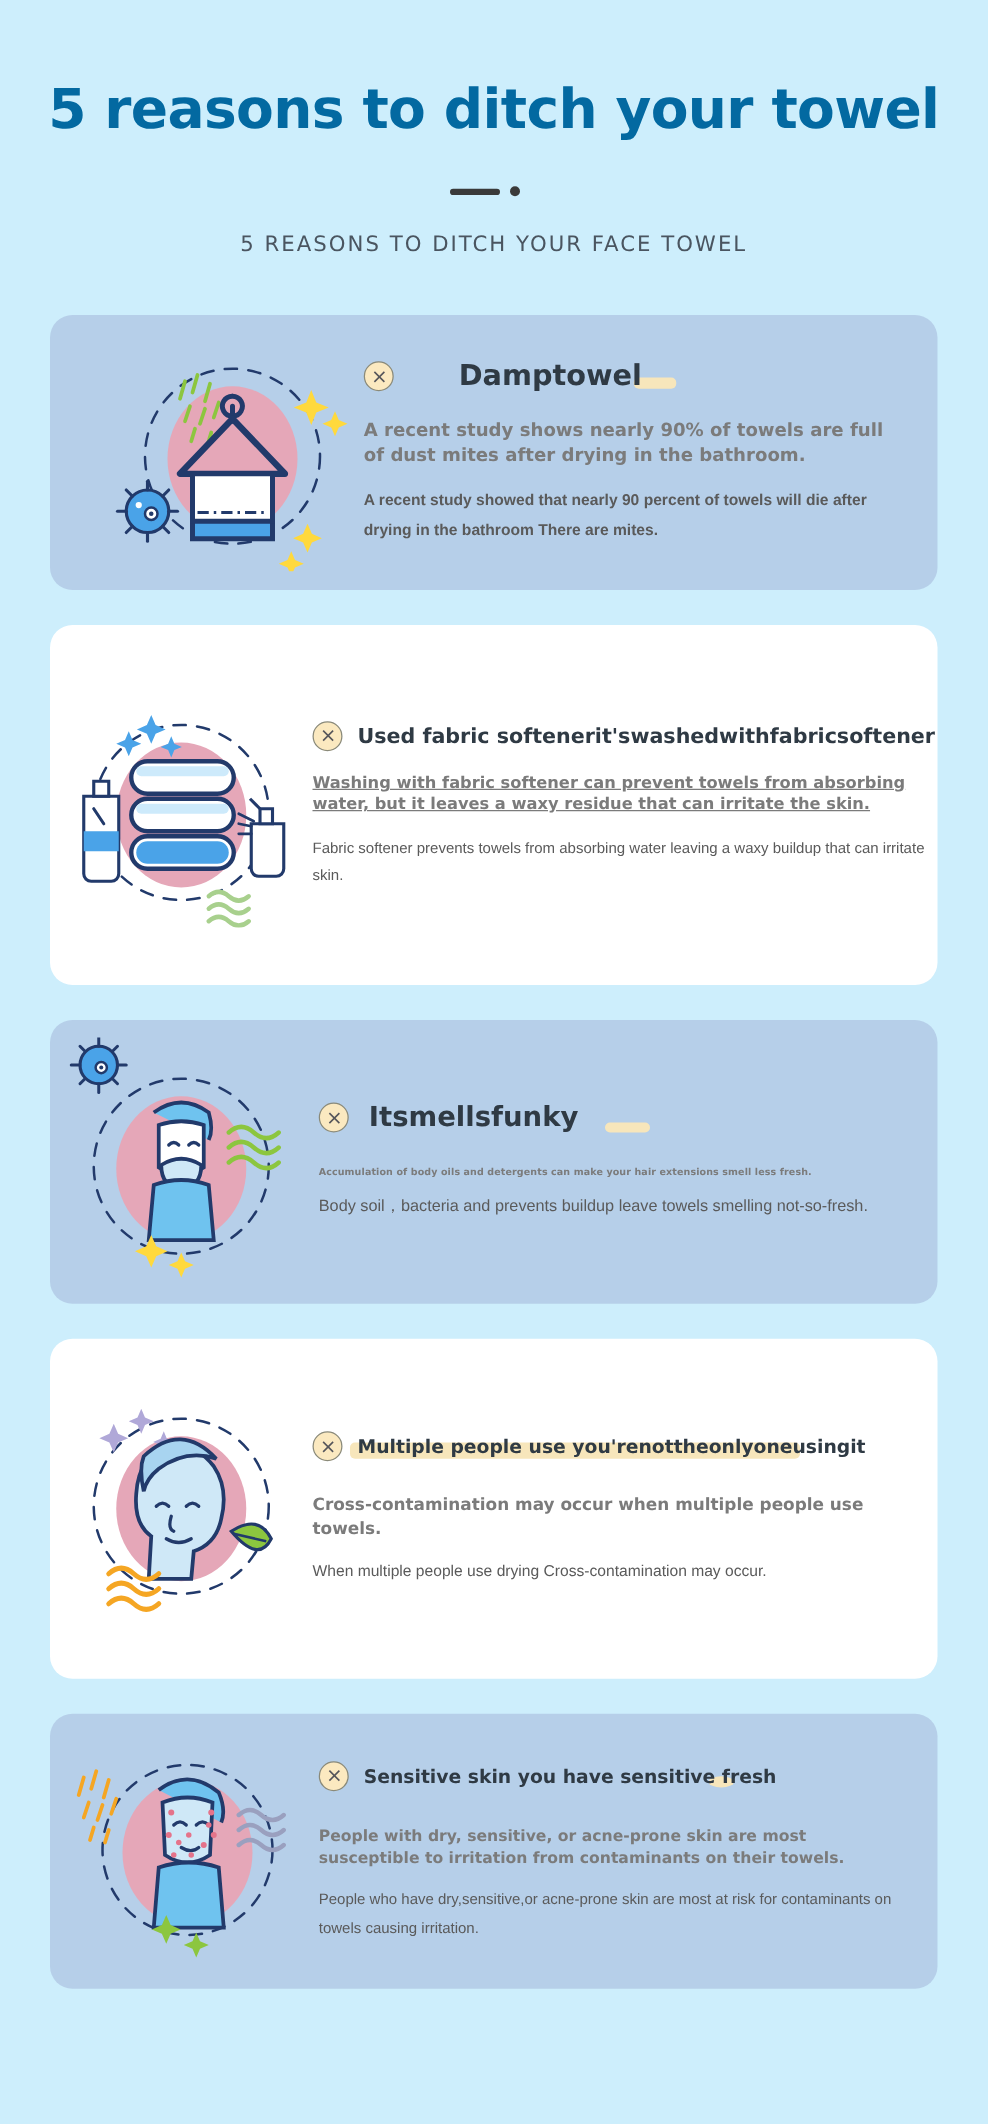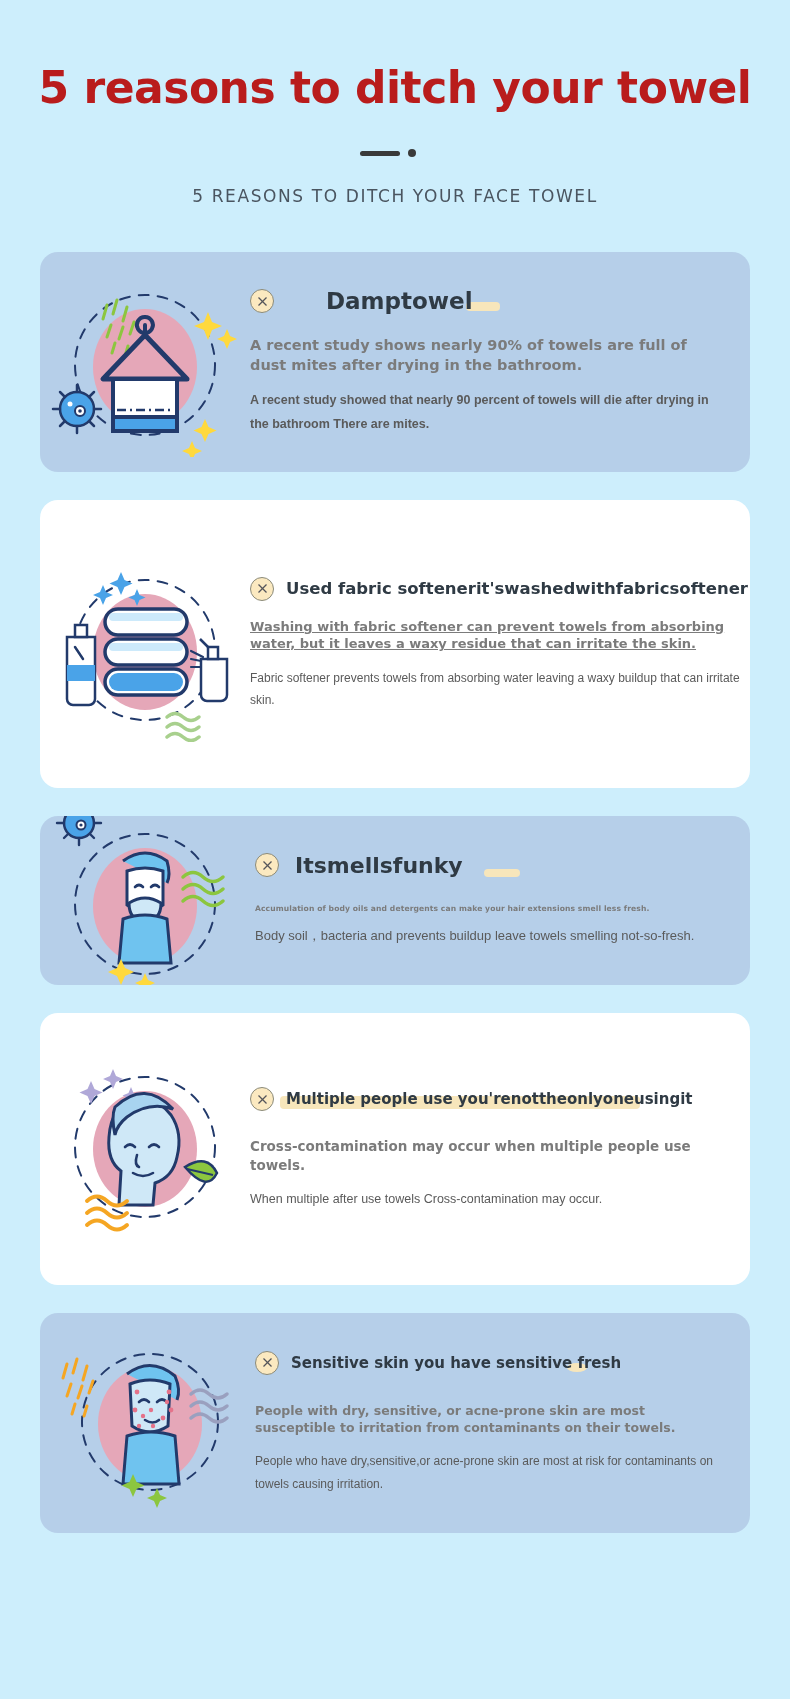--- a/index.html
+++ b/index.html
@@ -15,21 +15,21 @@
 
   
   .header {
     padding-top: 64px;
     text-align: center;
   }
   .main-title {
     font-family: "DejaVu Sans", sans-serif;
     font-size: 44px;
     font-weight: bold;
-    color: #b91c1c;
+    color: #0369a1;
     letter-spacing: -0.5px;
     line-height: 1.1;
   }
   .divider {
     margin: 36px auto 0;
     width: 70px;
     height: 10px;
     position: relative;
   }
   .divider .bar {
@@ -122,34 +122,34 @@
     font-weight: bold;
     color: #7b7b7b;
     line-height: 1.34;
   }
   .sub {
     color: #5a5a5a;
     line-height: 1.9;
   }
 
   
-  .c1 { height: 220px; }
+  .c1 { height: 220px; padding-left: 41px; }
   .c1 .card-title { font-size: 23px; margin-left: 40px; }
   .c1 .hl { width: 34px; height: 9px; left: 216px; top: 14px; }
   .c1 .lead { font-size: 14.5px; margin-top: 22px; }
   .c1 .sub { font-size: 12.5px; margin-top: 14px; font-weight: bold; }
 
   
   .c2 { height: 288px; }
   .c2 .card-title { font-size: 16.5px; }
   .c2 .lead { font-size: 13px; margin-top: 17px; text-decoration: underline; }
   .c2 .sub { font-size: 12px; margin-top: 14px; }
 
   
-  .c3 { height: 169px; }
+  .c3 { height: 227px; }
   .c3 .card-art { flex: 0 0 215px; }
   .c3 .card-title { font-size: 22px; margin-left: 4px; }
   .c3 .hl { width: 36px; height: 8px; left: 229px; top: 16px; }
   .c3 .lead { font-size: 7.6px; margin-top: 26px; letter-spacing: .1px; }
   .c3 .sub { font-size: 13px; margin-top: 10px; }
 
   
   .c4 { height: 272px; }
   .c4 .card-art { flex: 0 0 210px; }
   .c4 .card-title { font-size: 15px; }
@@ -386,21 +386,21 @@
         <span class="x-badge">
           <svg width="13" height="13" viewBox="0 0 13 13">
             <line x1="2.5" y1="2.5" x2="10.5" y2="10.5" stroke="#55555a" stroke-width="1.3"></line>
             <line x1="10.5" y1="2.5" x2="2.5" y2="10.5" stroke="#55555a" stroke-width="1.3"></line>
           </svg>
         </span>
         <span class="hl"></span>
         <span class="card-title">Multiple people use you'renottheonlyoneusingit</span>
       </div>
       <p class="lead">Cross-contamination may occur when multiple people use towels.</p>
-      <p class="sub">When multiple after use towels Cross-contamination may occur.</p>
+      <p class="sub">When multiple people use drying Cross-contamination may occur.</p>
     </div>
   </div>
 
   <div class="card blue c5">
     <div class="card-art">
       <svg width="205" height="195" viewBox="0 0 205 195">
         <ellipse cx="105" cy="98" rx="52" ry="58" fill="#e5a7b8"></ellipse>
         <circle cx="105" cy="96" r="68" fill="none" stroke="#223a6b" stroke-width="2" stroke-dasharray="10 9" stroke-linecap="round"></circle>
         <g stroke="#f5a623" stroke-width="3" stroke-linecap="round">
           <line x1="22" y1="38" x2="18" y2="52"></line>

